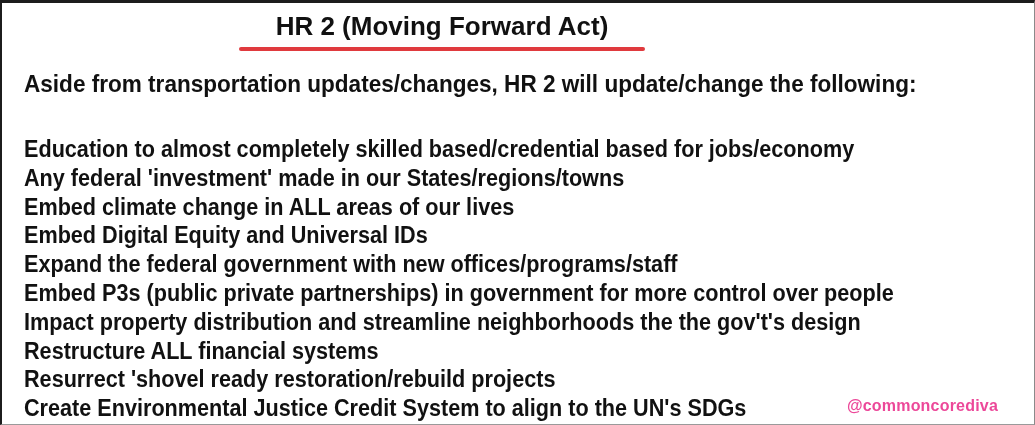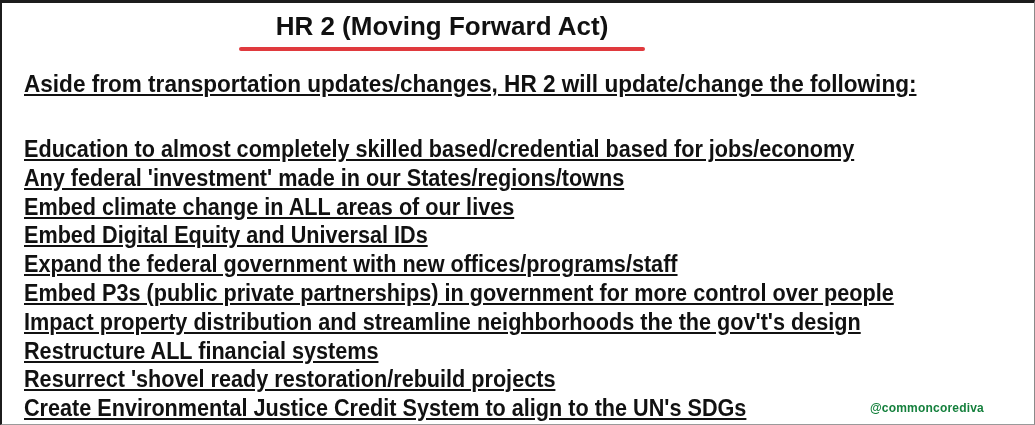--- a/index.html
+++ b/index.html
@@ -17,21 +17,20 @@
   .page {
     position: relative;
     width: 1035px;
     height: 425px;
     background: var(--paper);
     border-top: 3px solid var(--frame);
     border-left: 2px solid var(--frame);
     border-right: 1px solid #8a8a8a;
     border-bottom: 1px solid #9a9a9a;
     overflow: hidden;
-    text-decoration: underline;
   }
   .title-wrap {
     margin: 8px 0 0 237px;
     width: 406px;
     text-align: center;
   }
   .title {
     display: inline-block;
     font-size: 26px;
     font-weight: 800;
@@ -60,26 +59,26 @@
     transform-origin: 0 0;
   }
   .list .line {
     font-size: 23px;
     font-weight: 800;
     line-height: 28.8px;
     white-space: nowrap;
   }
   .watermark {
     position: absolute;
-    right: 50px;
+    right: 36px;
     bottom: 9px;
-    font-size: 12px;
+    font-size: 16px;
     font-weight: 800;
     letter-spacing: 0.2px;
-    color: #15803d;
+    color: #ec4899;
   }
 </style>
 </head>
 <body>
 
 <div class="page">
 
   <div class="title-wrap">
     <div class="title">HR 2 (Moving Forward Act)</div>
     <div class="title-underline"></div>

